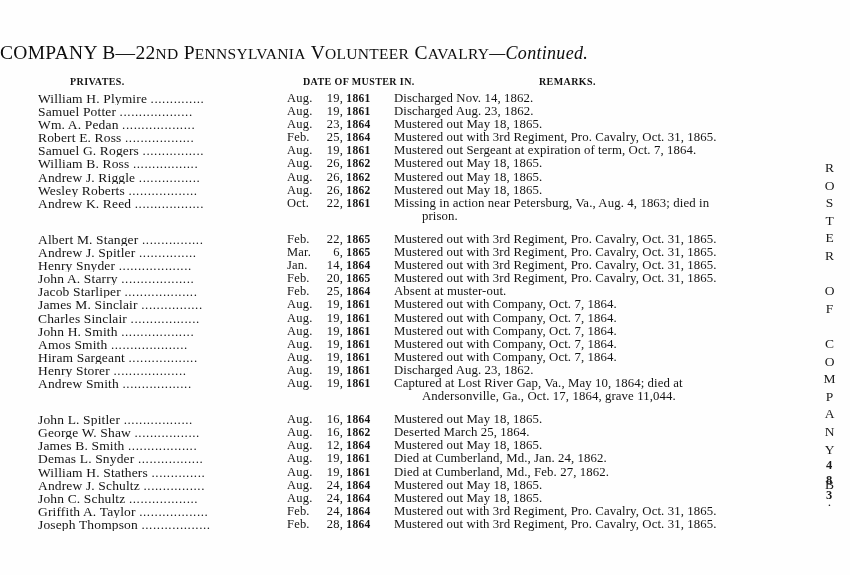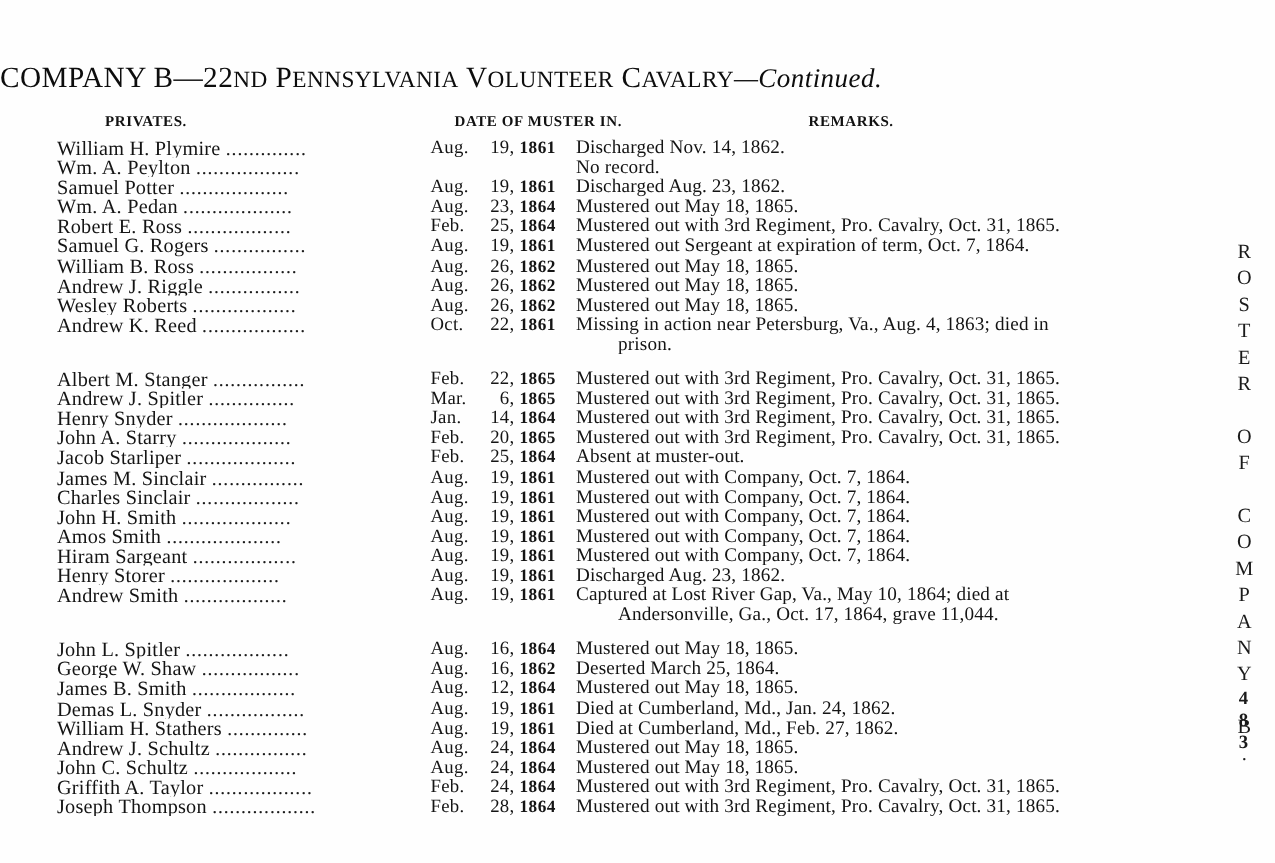--- a/index.html
+++ b/index.html
@@ -114,21 +114,21 @@
     width: 23px;
     text-align: right;
   }
   .cell-date .yr {
     font-weight: bold;
     font-size: 11.5px;
     letter-spacing: 0.3px;
   }
   .cell-remark {
     position: absolute;
-    left: 384px;
+    left: 394px;
     top: 0;
     width: 395px;
     font-size: 12.8px;
     letter-spacing: 0.1px;
     color: #141414;
     overflow: hidden;
   }
   .row.cont .cell-remark {
     padding-left: 28px;
     width: 367px;
@@ -179,25 +179,20 @@
   </div>
 
   <div class="roster" id="roster">
       <div class="group">
         <div class="row">
           <div class="cell-name"><span class="nm">William H. Plymire</span> <span class="leader">..............</span></div>
           <div class="cell-date"><span class="mon">Aug.</span><span class="day">19,</span> <span class="yr">1861</span></div>
           <div class="cell-remark">Discharged Nov. 14, 1862.</div>
         </div>
         <div class="row">
-          <div class="cell-name"><span class="nm">Wm. A. Peylton</span> <span class="leader">..................</span></div>
-          <div class="cell-date"><span class="mon"></span><span class="day"></span> <span class="yr"></span></div>
-          <div class="cell-remark">No record.</div>
-        </div>
-        <div class="row">
           <div class="cell-name"><span class="nm">Samuel Potter</span> <span class="leader">...................</span></div>
           <div class="cell-date"><span class="mon">Aug.</span><span class="day">19,</span> <span class="yr">1861</span></div>
           <div class="cell-remark">Discharged Aug. 23, 1862.</div>
         </div>
         <div class="row">
           <div class="cell-name"><span class="nm">Wm. A. Pedan</span> <span class="leader">...................</span></div>
           <div class="cell-date"><span class="mon">Aug.</span><span class="day">23,</span> <span class="yr">1864</span></div>
           <div class="cell-remark">Mustered out May 18, 1865.</div>
         </div>
         <div class="row">

